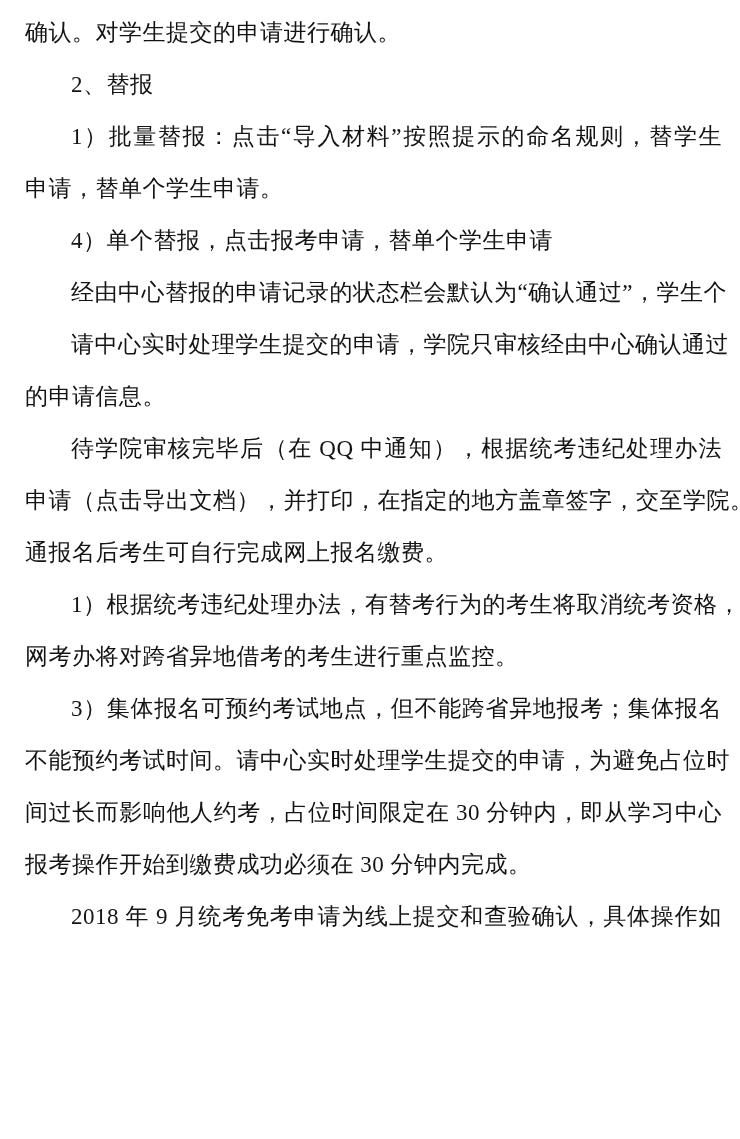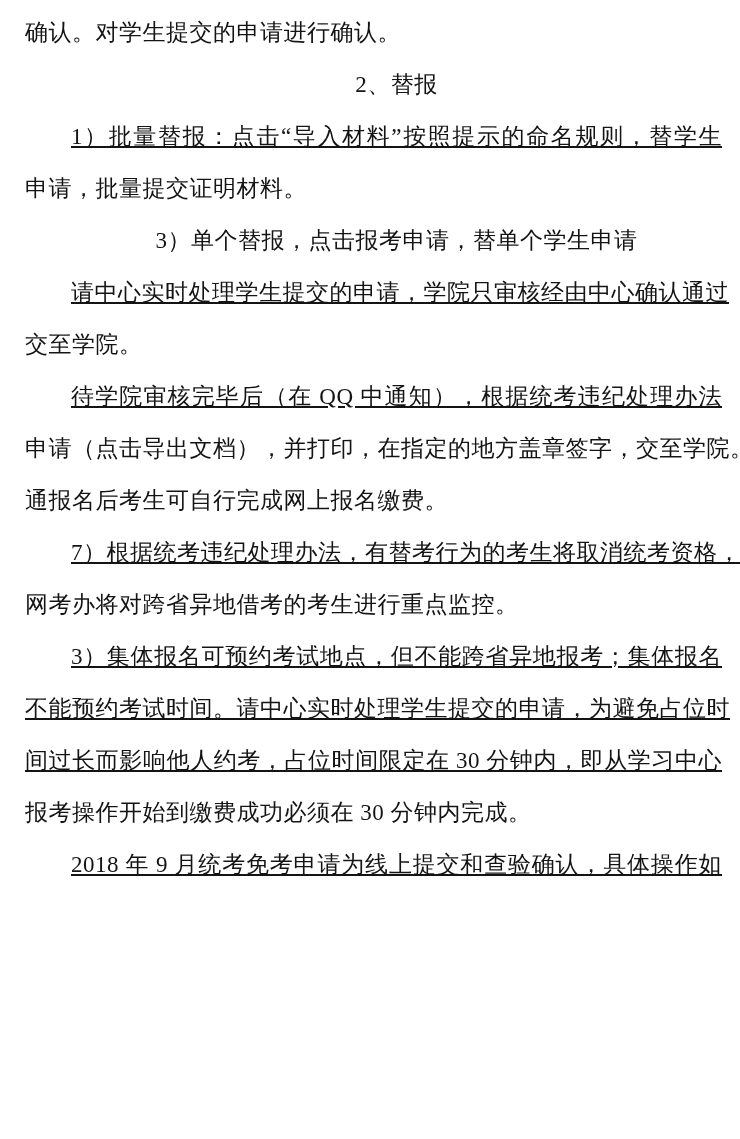--- a/index.html
+++ b/index.html
@@ -23,46 +23,45 @@
   .line {
     height: 52px;
     line-height: 52px;
     white-space: nowrap;
     text-align: left;
     letter-spacing: 0.5px;
   }
   .line.fill {
     text-align: justify;
     text-align-last: justify;
-    text-decoration: underline;
   }
   .line.indent {
     padding-left: 2em;
-    text-align: center;
   }
   .line.bold {
     font-weight: bold;
   }
 </style>
 </head>
 <body>
 
 <div class="page">
   <div>
       <div class="line">确认。对学生提交的申请进行确认。</div>
       <div class="line indent">2、替报</div>
       <div class="line indent fill">1）批量替报：点击“导入材料”按照提示的命名规则，替学生</div>
-      <div class="line">申请，批量提交证明材料。</div>
-      <div class="line indent">3）单个替报，点击报考申请，替单个学生申请</div>
+      <div class="line">申请，替单个学生申请。</div>
+      <div class="line indent">4）单个替报，点击报考申请，替单个学生申请</div>
+      <div class="line indent fill">经由中心替报的申请记录的状态栏会默认为“确认通过”，学生个</div>
       <div class="line indent fill">请中心实时处理学生提交的申请，学院只审核经由中心确认通过</div>
-      <div class="line">交至学院。</div>
+      <div class="line">的申请信息。</div>
       <div class="line indent fill">待学院审核完毕后（在 QQ 中通知），根据统考违纪处理办法</div>
       <div class="line">申请（点击导出文档），并打印，在指定的地方盖章签字，交至学院。</div>
       <div class="line">通报名后考生可自行完成网上报名缴费。</div>
-      <div class="line indent fill">7）根据统考违纪处理办法，有替考行为的考生将取消统考资格，</div>
+      <div class="line indent fill">1）根据统考违纪处理办法，有替考行为的考生将取消统考资格，</div>
       <div class="line">网考办将对跨省异地借考的考生进行重点监控。</div>
       <div class="line indent fill">3）集体报名可预约考试地点，但不能跨省异地报考；集体报名</div>
       <div class="line fill">不能预约考试时间。请中心实时处理学生提交的申请，为避免占位时</div>
       <div class="line fill">间过长而影响他人约考，占位时间限定在 30 分钟内，即从学习中心</div>
       <div class="line">报考操作开始到缴费成功必须在 30 分钟内完成。</div>
       <div class="line indent fill">2018 年 9 月统考免考申请为线上提交和查验确认，具体操作如</div>
     </div>
 </div>
 
 </body></html>

